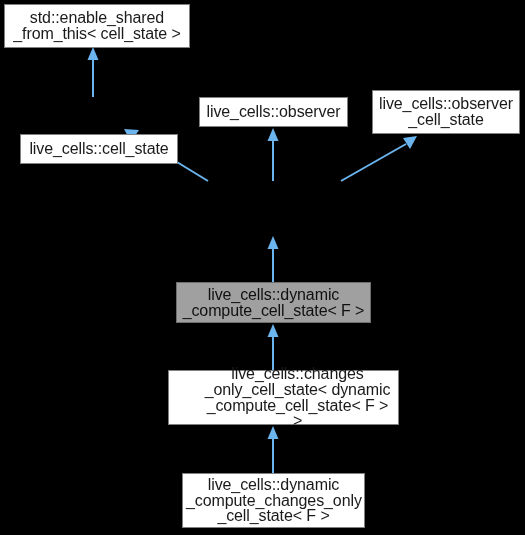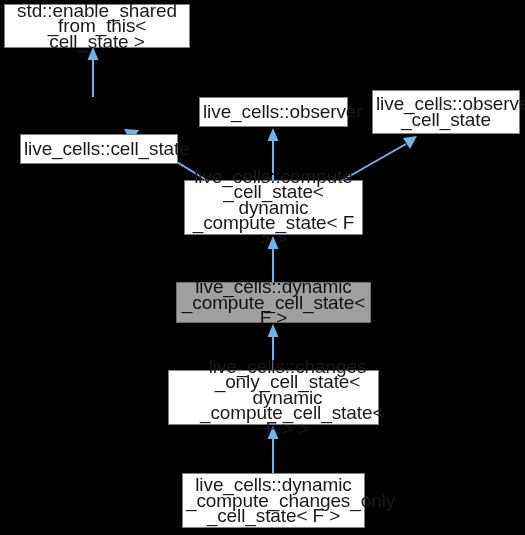--- a/index.html
+++ b/index.html
@@ -23,21 +23,21 @@
     width: 525px;
     height: 535px;
     pointer-events: none;
   }
   .node {
     position: absolute;
     box-sizing: border-box;
     border: 1px solid #808080;
     background: #ffffff;
     color: #1a1a1a;
-    font-size: 19px;
+    font-size: 16px;
     line-height: 15.6px;
     text-align: center;
     display: flex;
     align-items: center;
     justify-content: flex-end;
     white-space: pre-line;
     letter-spacing: -0.1px;
     z-index: 5;
   }
   .node.highlight {
@@ -106,32 +106,27 @@
 
   <div class="node" id="n2" style="left: 199px; top: 97px; width: 149px; height: 30px;">
     <span class="node-label">live_cells::observer</span>
   </div>
 
   <div class="node" id="n3" style="left: 372px; top: 90px; width: 148px; height: 44px;">
     <span class="node-label">live_cells::observer
 _cell_state</span>
   </div>
 
-  <div class="node" id="n4" style="left: 184px; top: 180px; width: 179px; height: 55px;">
-    <span class="node-label">live_cells::compute
-_cell_state&lt; dynamic
-_compute_state&lt; F &gt; &gt;</span>
-  </div>
 
   <div class="node highlight" id="n5" style="left: 176px; top: 282px; width: 195px; height: 41px;">
     <span class="node-label">live_cells::dynamic
 _compute_cell_state&lt; F &gt;</span>
   </div>
 
-  <div class="node" id="n6" style="left: 168px; top: 370px; width: 211px; height: 55px; padding-left: 28px;">
+  <div class="node" id="n6" style="left: 168px; top: 370px; width: 231px; height: 55px; padding-left: 28px;">
     <span class="node-label">live_cells::changes
 _only_cell_state&lt; dynamic
 _compute_cell_state&lt; F &gt; &gt;</span>
   </div>
 
   <div class="node" id="n7" style="left: 182px; top: 473px; width: 183px; height: 55px;">
     <span class="node-label">live_cells::dynamic
 _compute_changes_only
 _cell_state&lt; F &gt;</span>
   </div>

